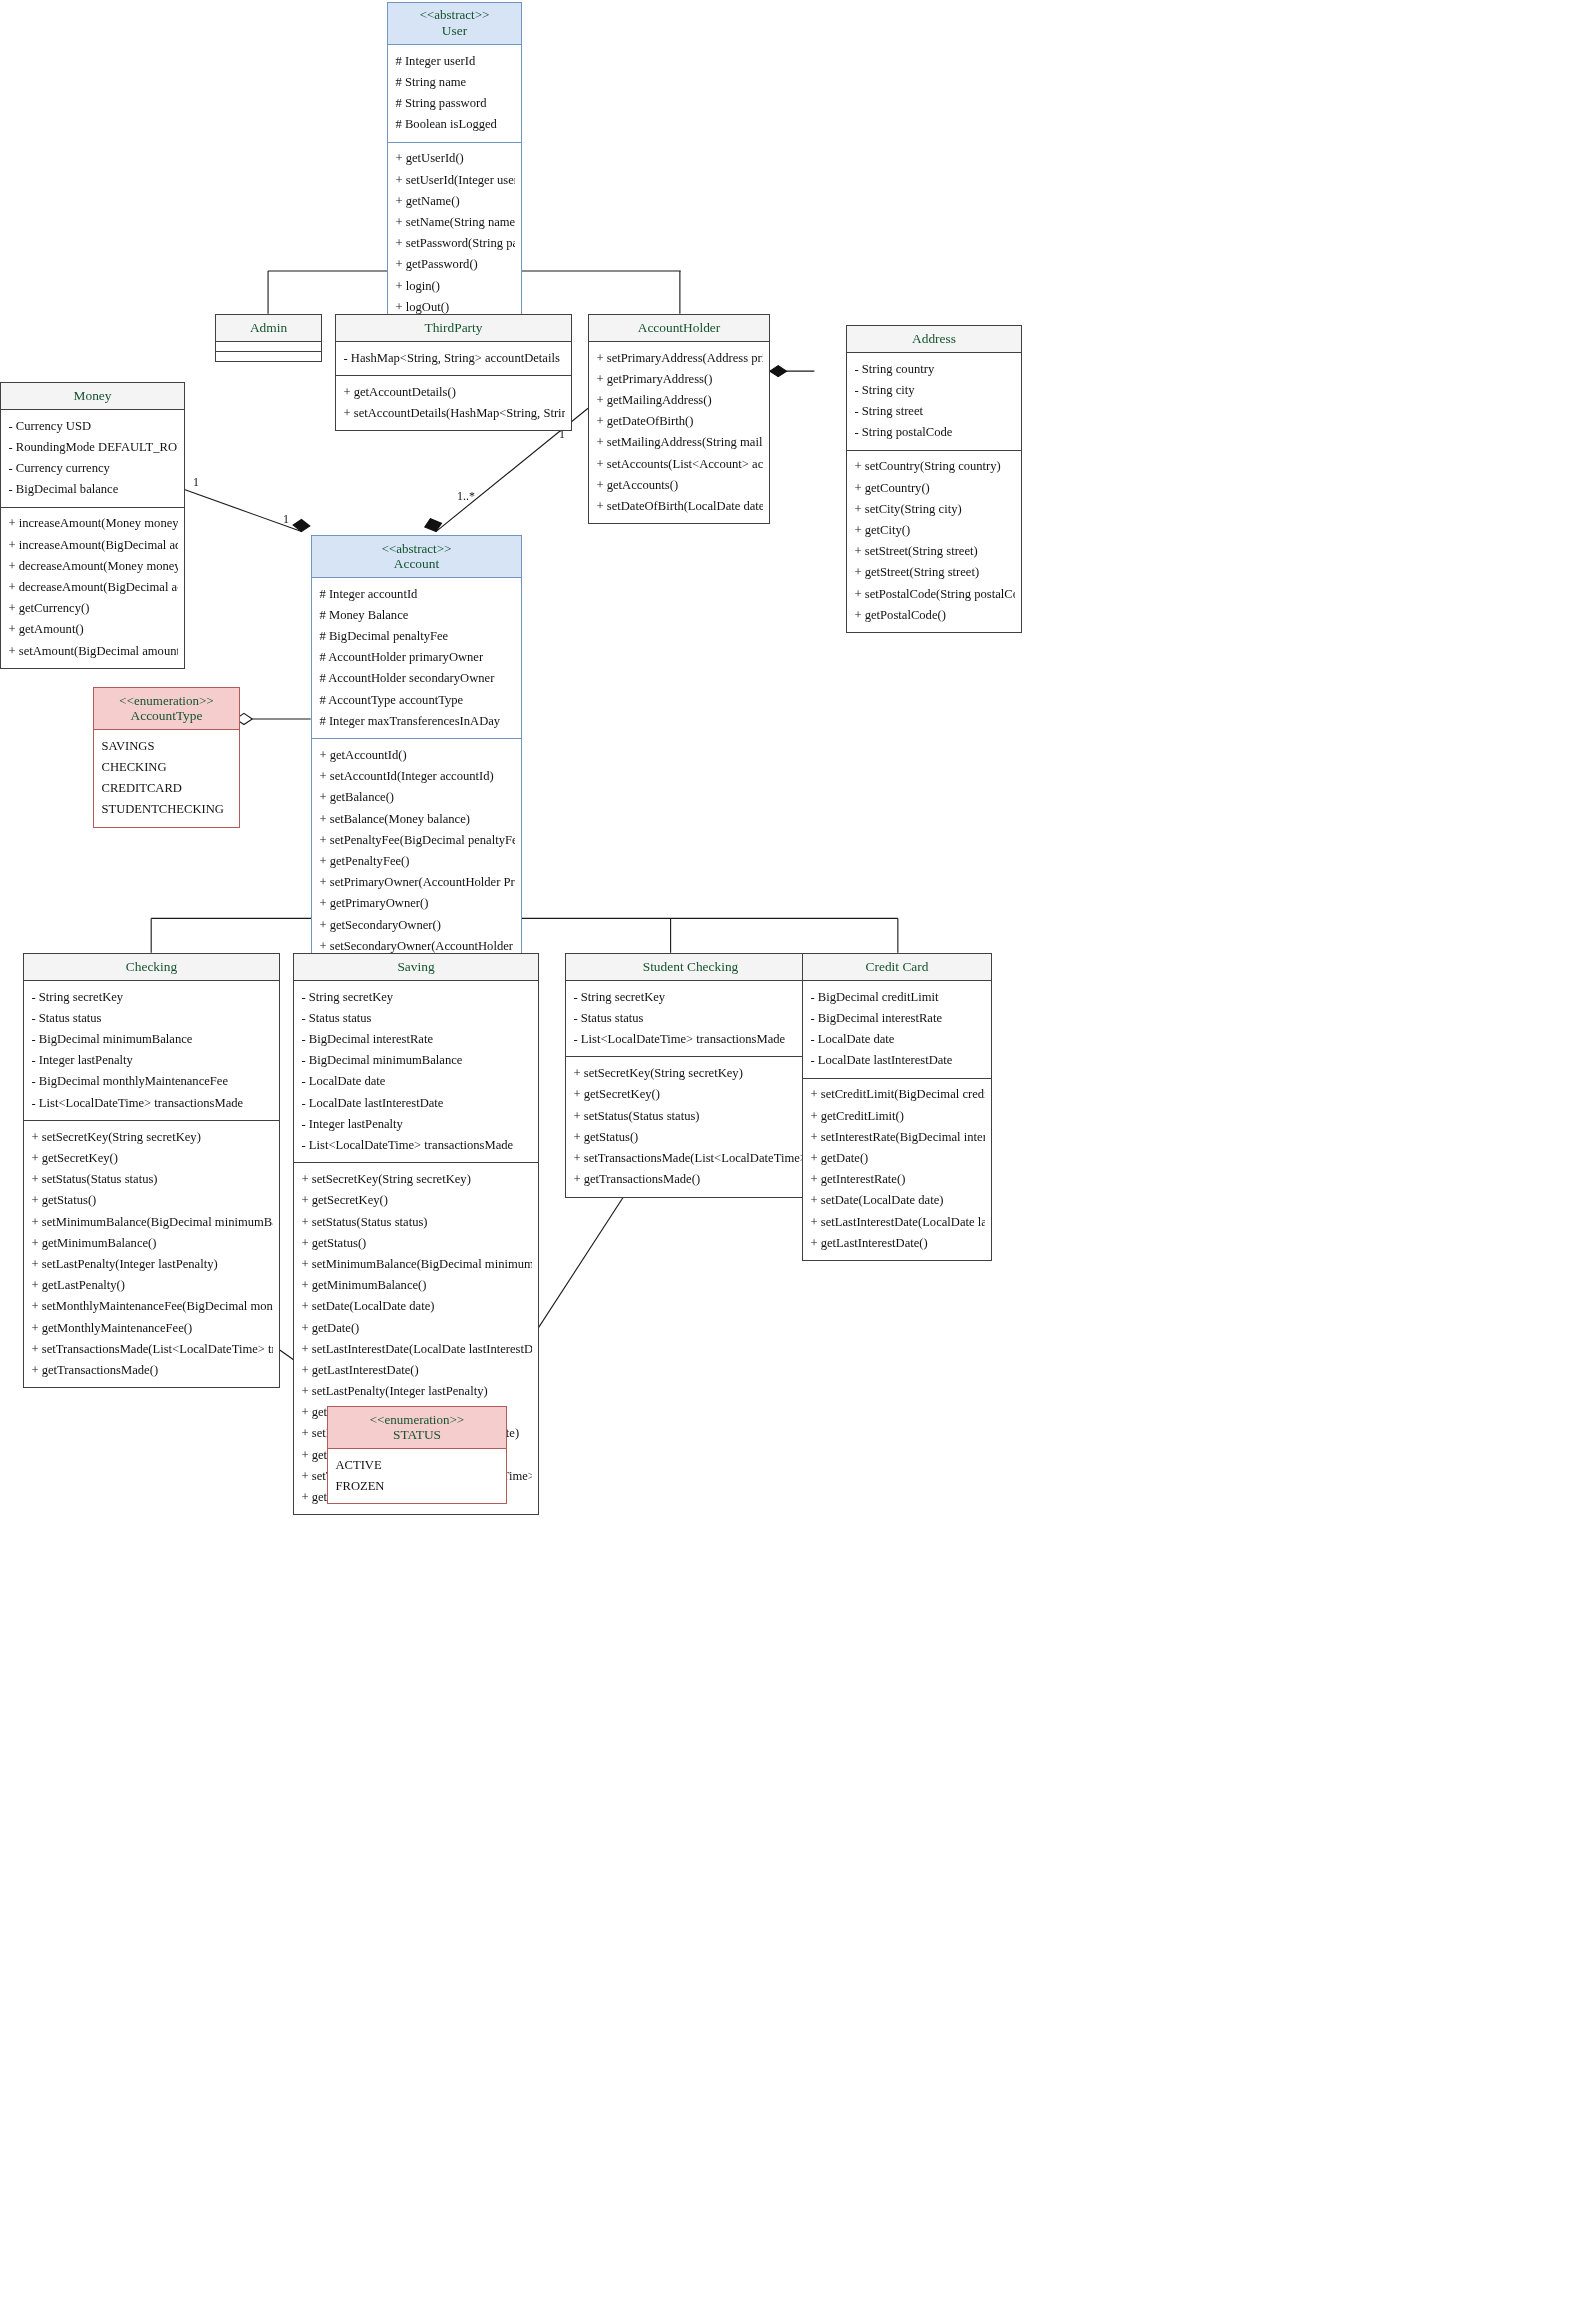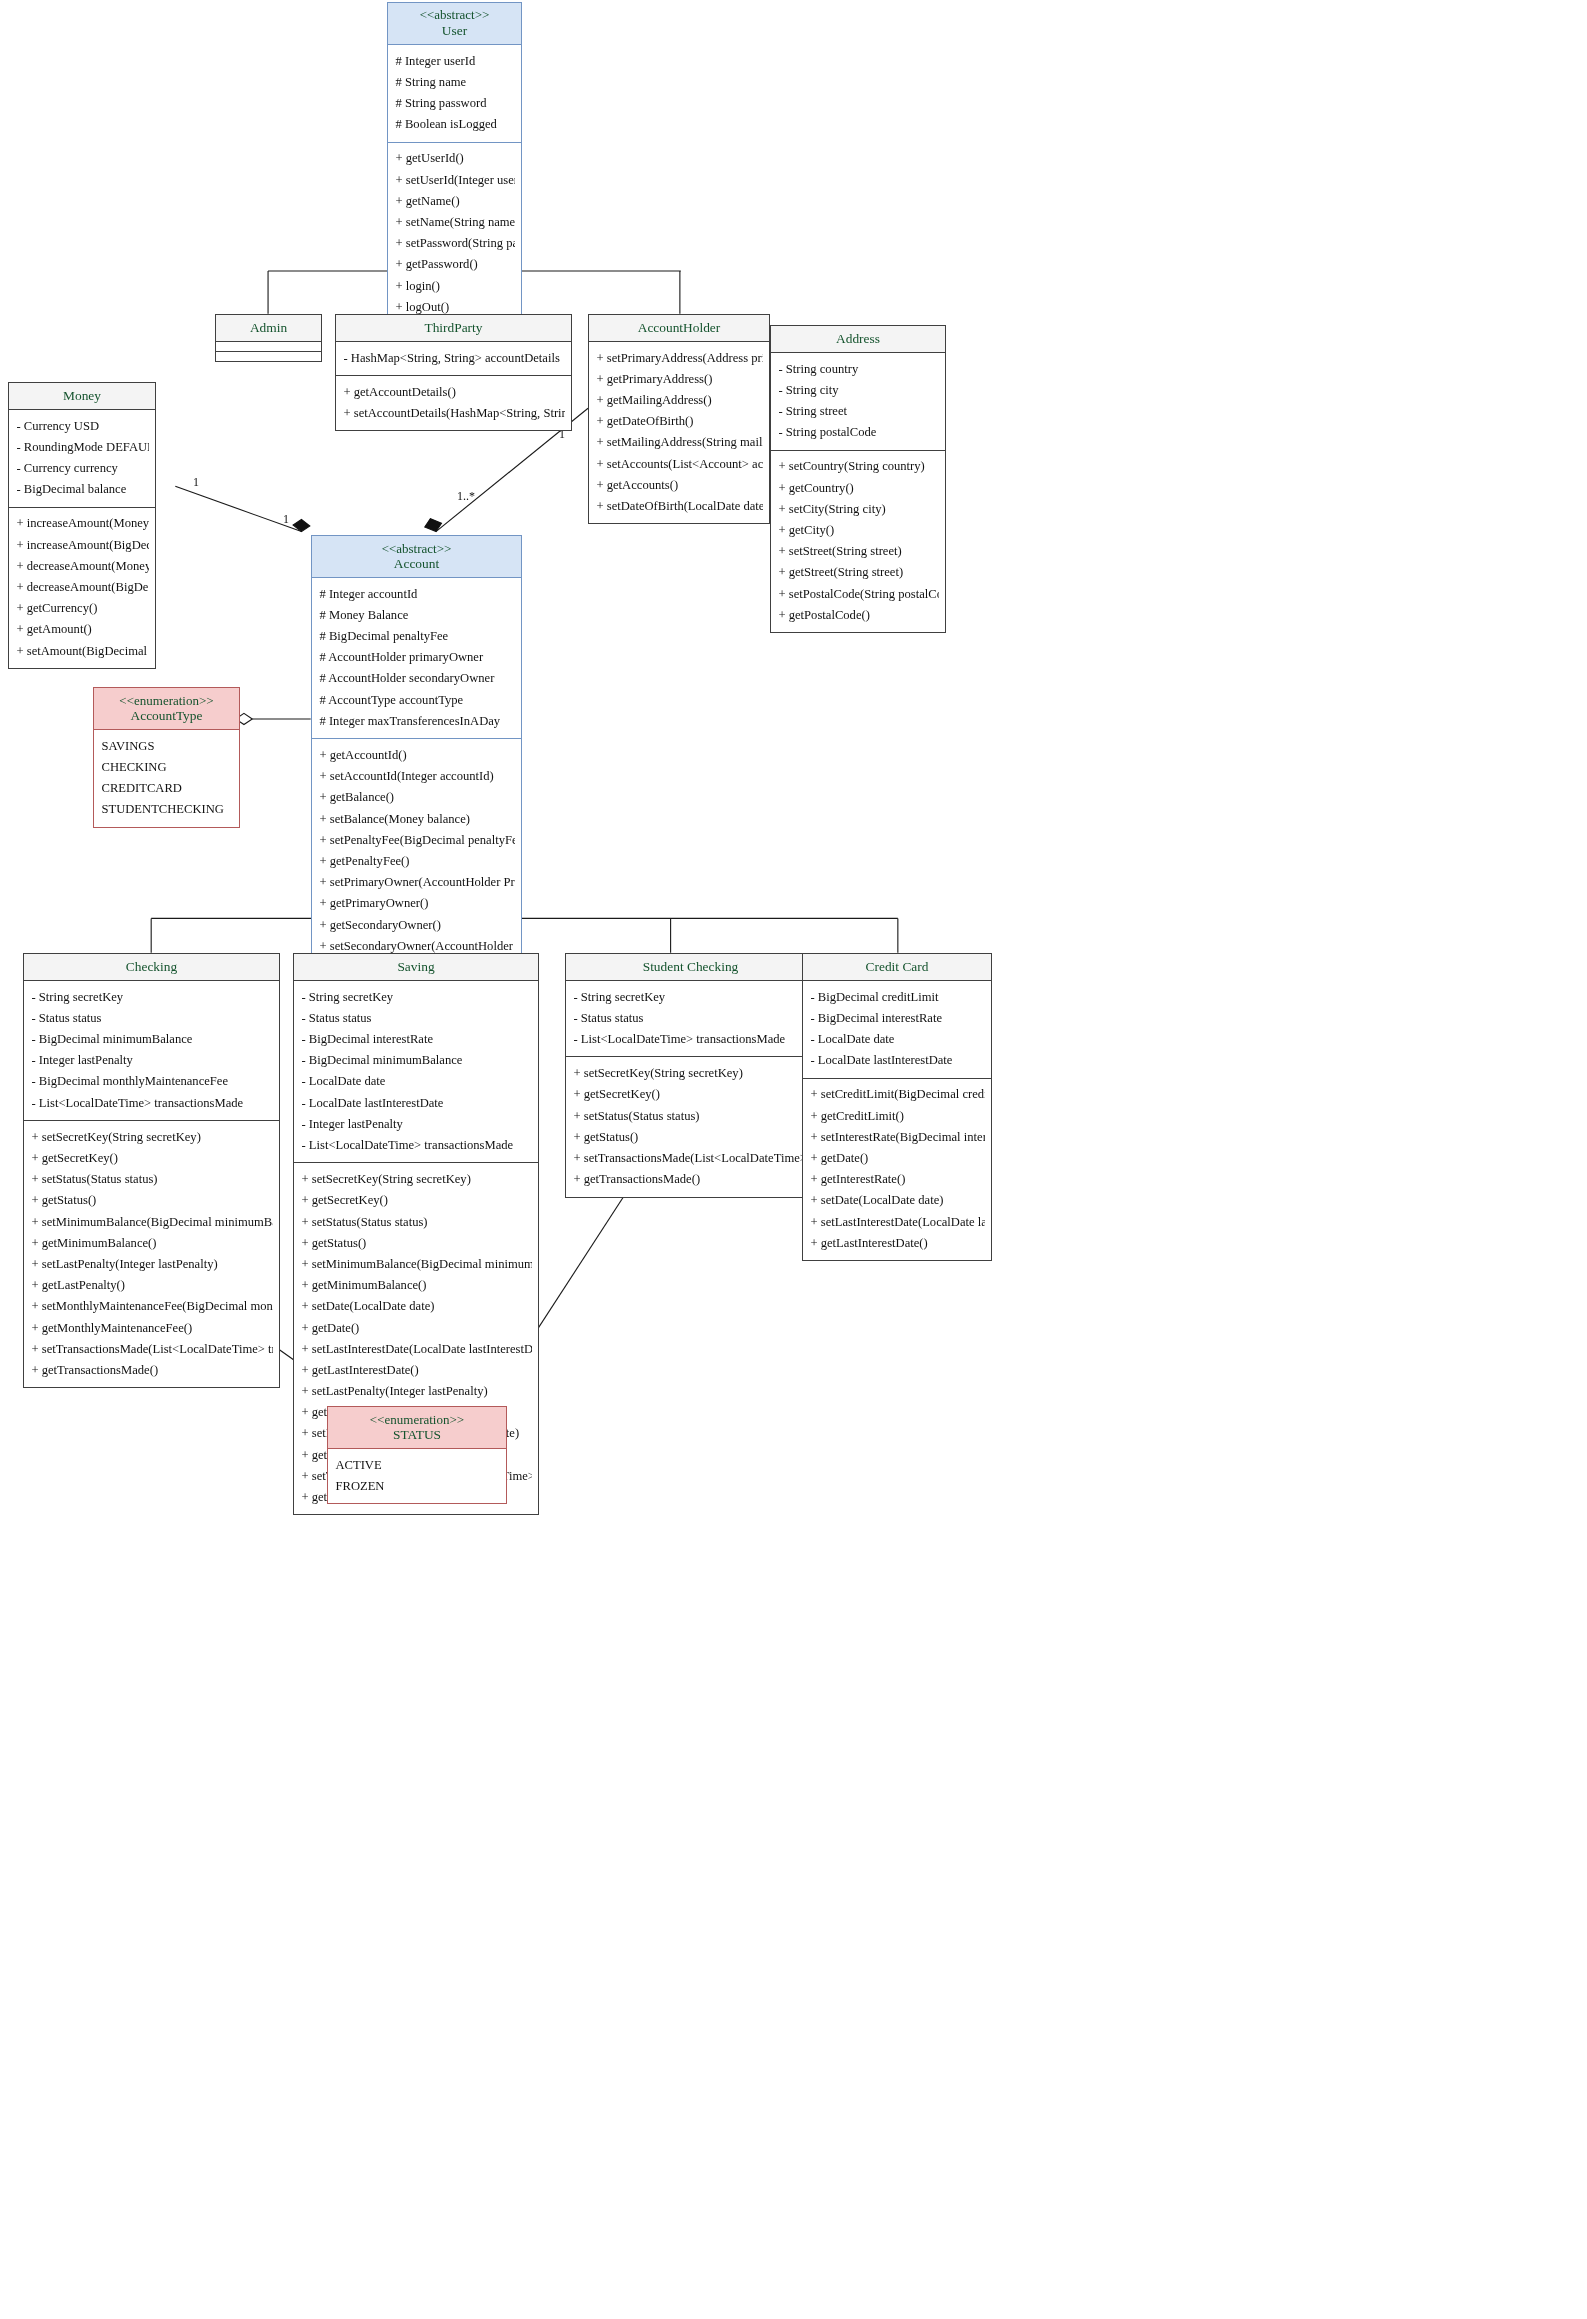--- a/index.html
+++ b/index.html
@@ -26,22 +26,22 @@
              overflow:hidden;padding:4.3px 0 4.3px 1.9px;}
   .sect.empty{height:9.3px;padding:0;}
 
   .mult{position:absolute;font-size:12px;color:#111;}
 
   
   #c-user       {left:387px; top:1.9px;    width:135px;}
   #c-admin      {left:215px; top:314px;  width:107px;}
   #c-thirdparty {left:335px; top:314px;  width:237px;}
   #c-holder     {left:588px; top:314px;  width:182px;}
-  #c-address    {left:770px; top:325px;  width:176px;}
-  #c-money      {left:8px;   top:382px;  width:148px;}
+  #c-address    {left:846px; top:325px;  width:176px;}
+  #c-money      {left:0px;   top:382px;  width:185px;}
   #c-account    {left:311px; top:535px;  width:211px;}
   #c-accounttype{left:93px; top:675px;  width:147px;}
   #c-checking   {left:23px;  top:953px; width:257px;}
   #c-saving     {left:293px; top:953px; width:246px;}
   #c-student    {left:535px; top:953px; width:251px;margin-left:30px;}
   #c-credit     {left:802px; top:953px; width:190px;}
   #c-status     {left:327px; top:1394px; width:180px;}
 </style>
 </head>
 <body>

